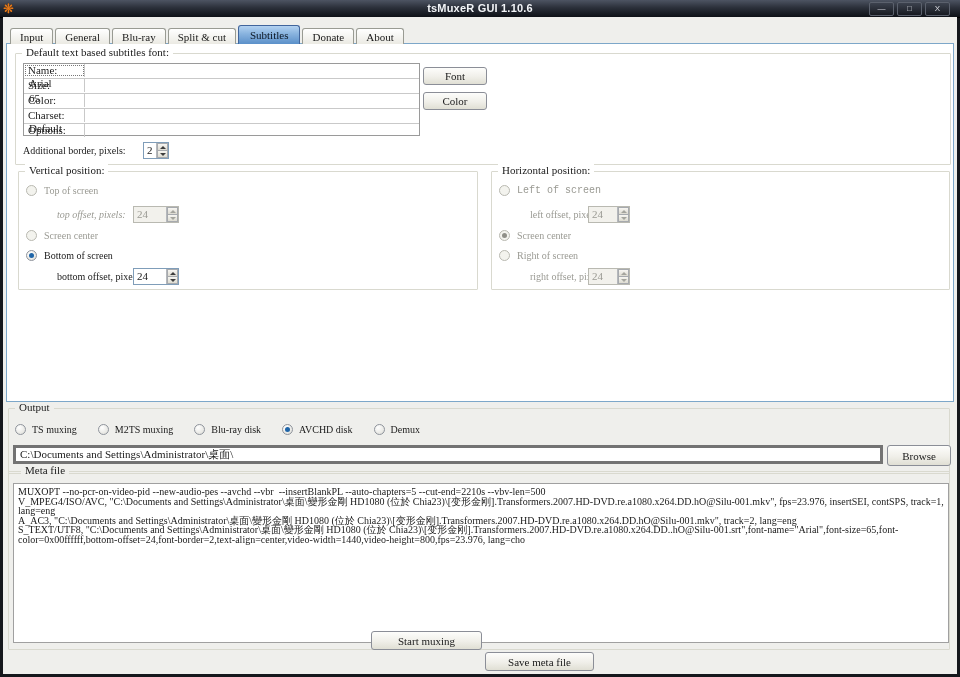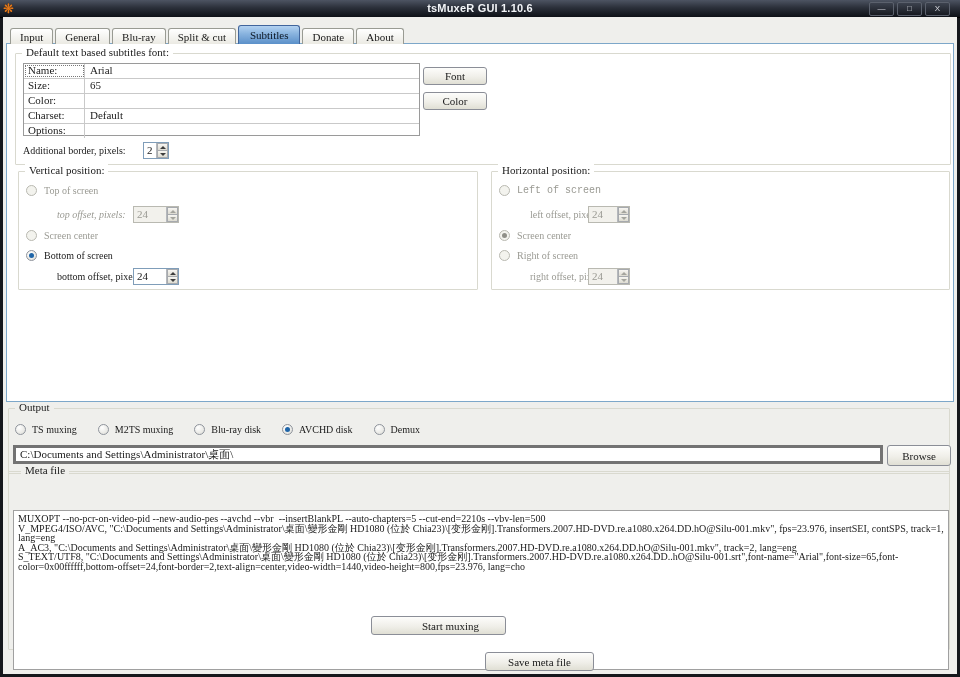--- a/index.html
+++ b/index.html
@@ -56,21 +56,21 @@
   
   .fs{position:absolute;border:1px solid #d9d9cf;border-radius:1px;}
   .fs .legend{
     position:absolute;top:-8px;left:6px;padding:0 4px;background:#fff;
     font-size:11px;white-space:nowrap;
   }
   .fs.on-gray .legend{background:#efefec;}
   
   .ftable{position:absolute;left:7px;top:9px;width:395px;height:71px;
     border:1px solid #9a9a9a;background:#fff;}
-  .trow{display:flex;height:14px;border-bottom:1px solid #c9c9c9;}
+  .trow{display:flex;height:14px;border-bottom:1px solid #c9c9c9;flex-direction:column;}
   .trow:last-child{border-bottom:none;}
   .tlabel{width:56px;border-right:1px solid #c9c9c9;padding-left:4px;line-height:13px;}
   .tvalue{flex:1;padding-left:5px;line-height:13px;}
   .trow.focused .tlabel{outline:1px dotted #777;outline-offset:-2px;}
   
   .btn{
     position:absolute;border:1px solid #8b8e97;border-radius:3px;
     background:linear-gradient(180deg,#fdfdfb 0%,#f0efe9 55%,#e0dfd4 100%);
     font-size:11px;text-align:center;cursor:default;
     display:flex;align-items:center;justify-content:center;
@@ -109,21 +109,20 @@
   .path-input{
     position:absolute;border:3px solid #737373;background:#fff;height:19px;
     font-family:"Liberation Serif","DejaVu Serif",serif;font-size:11px;
     padding:0 0 0 4px;box-sizing:border-box;color:#1a1a1a;
   }
   .meta-area{
     position:absolute;border:1px solid #a0a0a0;background:#fff;
     font-size:10px;line-height:9.6px;padding:3px 4px;
     white-space:pre-wrap;word-wrap:break-word;overflow:hidden;
     color:#1a1a1a;
-    margin-top:27px;
   }
   .rgroup-row{position:absolute;display:flex;align-items:center;}
   .rgroup-row .pair{display:flex;align-items:center;margin-right:21px;}
   .pair .lab{margin-left:6px;}
 </style>
 </head>
 <body>
 
 <div class="titlebar">
   <span class="app-icon">❋</span>
@@ -287,16 +286,16 @@
   </div>
 
   <div class="fs on-gray" style="left:5px;top:454px;width:940px;height:177px;">
     <span class="legend" style="left:12px;">Meta file</span>
     <div class="meta-area" style="left:4px;top:11px;width:926px;height:152px;">MUXOPT --no-pcr-on-video-pid --new-audio-pes --avchd --vbr  --insertBlankPL --auto-chapters=5 --cut-end=2210s --vbv-len=500
 V_MPEG4/ISO/AVC, "C:\Documents and Settings\Administrator\桌面\變形金剛 HD1080 (位於 Chia23)\[变形金刚].Transformers.2007.HD-DVD.re.a1080.x264.DD.hO@Silu-001.mkv", fps=23.976, insertSEI, contSPS, track=1, lang=eng
 A_AC3, "C:\Documents and Settings\Administrator\桌面\變形金剛 HD1080 (位於 Chia23)\[变形金刚].Transformers.2007.HD-DVD.re.a1080.x264.DD.hO@Silu-001.mkv", track=2, lang=eng
 S_TEXT/UTF8, "C:\Documents and Settings\Administrator\桌面\變形金剛 HD1080 (位於 Chia23)\[变形金刚].Transformers.2007.HD-DVD.re.a1080.x264.DD..hO@Silu-001.srt",font-name="Arial",font-size=65,font-color=0x00ffffff,bottom-offset=24,font-border=2,text-align=center,video-width=1440,video-height=800,fps=23.976, lang=cho</div>
   </div>
 
-  <div class="btn" style="left:368px;top:599px;width:109px;height:17px;padding-left:24px;">Start muxing</div>
+  <div class="btn" style="left:368px;top:614px;width:109px;height:17px;">Start muxing</div>
   <div class="btn" style="left:482px;top:635px;width:107px;height:17px;">Save meta file</div>
 
 </div>
 
 </body></html>

